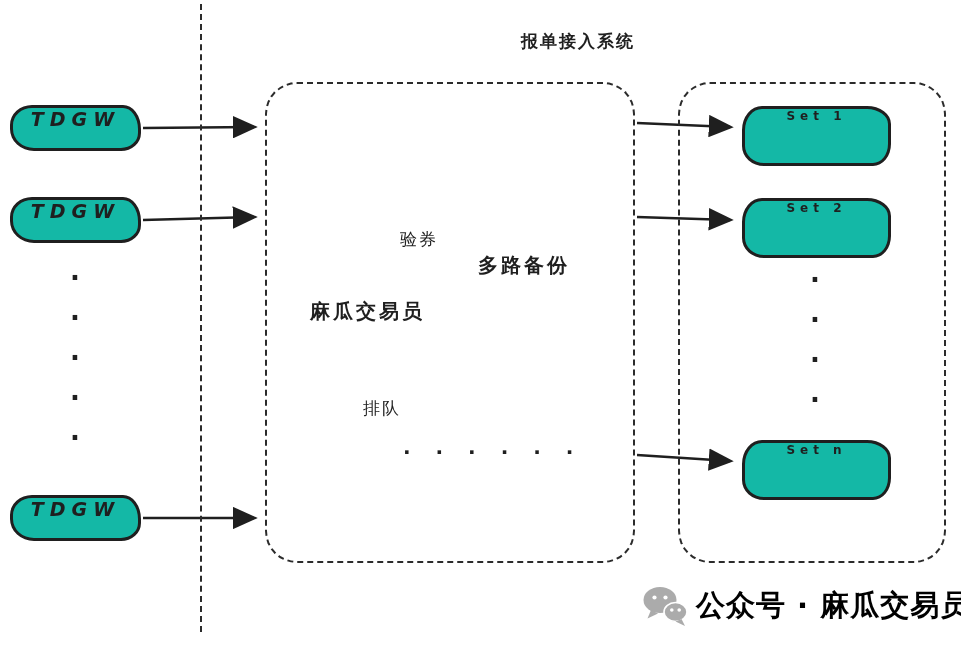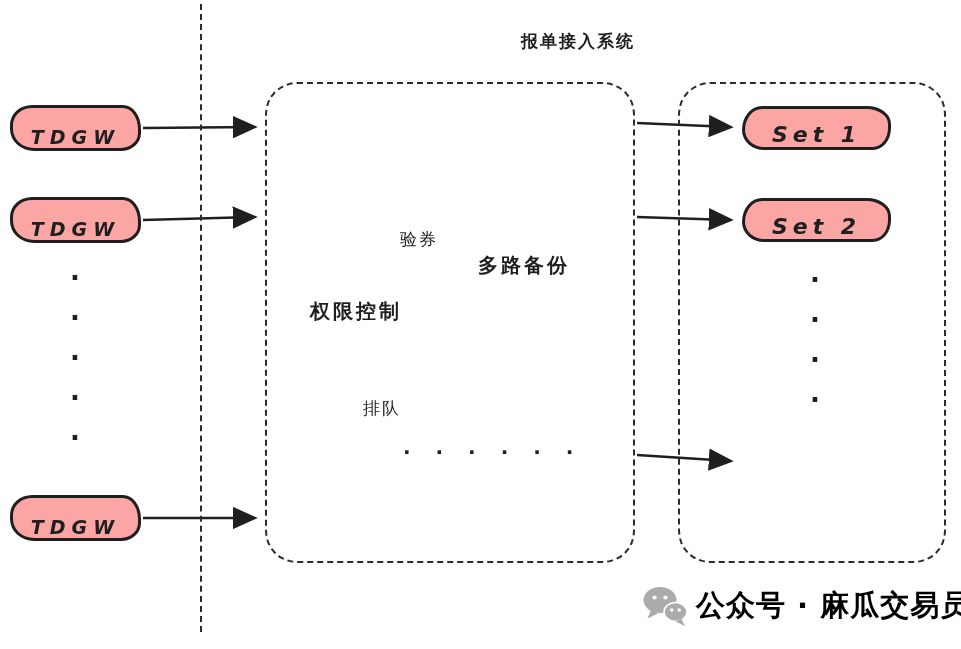--- a/index.html
+++ b/index.html
@@ -6,33 +6,33 @@
   .canvas {
     position:relative; width:961px; height:649px; background:#ffffff;
     font-family:"DejaVu Sans", sans-serif; color:#1f1f1f; overflow:hidden;
   }
   .overlay { position:absolute; left:0; top:0; pointer-events:none; }
   .vline {
     position:absolute; left:200px; top:4px; height:628px; width:0;
     border-left:2px dashed #2b2b2b;
   }
   .node {
-    position:absolute; border:3px solid #1f1f1f; background:#fca5a5;
-    display:flex; align-items:flex-end; justify-content:center;
+    position:absolute; border:3px solid #1f1f1f; background:#14b8a6;
+    display:flex; align-items:flex-start; justify-content:center;
     box-sizing:border-box;
   }
   .tdgw {
     left:10px; width:131px; height:46px;
     border-radius: 22px 18px 20px 24px / 20px 24px 18px 22px;
     font-size:19px; font-style:italic; font-weight:bold; letter-spacing:6px;
   }
   .set {
-    left:742px; width:149px; height:44px;
+    left:742px; width:149px; height:60px;
     border-radius: 20px 24px 18px 22px / 24px 18px 22px 20px;
-    font-size:22px; font-style:italic; font-weight:bold; letter-spacing:5px;
+    font-size:12px; font-weight:bold; letter-spacing:5px;
   }
   .dashed-box {
     position:absolute; border:2px dashed #2b2b2b; border-radius:32px;
     box-sizing:border-box; background:transparent;
   }
   .middle-box { left:265px; top:82px; width:370px; height:481px; }
   .right-box  { left:678px; top:82px; width:268px; height:481px; }
   .group-title {
     position:absolute; top:30px; font-size:17px; font-weight:bold;
     text-align:right; letter-spacing:2px;
@@ -98,31 +98,34 @@
 ·
 ·
 ·
 ·</div>
 
   <div class="group-title mid-title">报单接入系统</div>
   <div class="dashed-box middle-box"></div>
 
   <div class="label fs17" style="left:400px; top:228px;">验券</div>
   <div class="label b fs20" style="left:478px; top:252px;">多路备份</div>
-  <div class="label b fs20" style="left:310px; top:298px;">权限控制</div>
+  <div class="label b fs20" style="left:310px; top:298px;">麻瓜交易员</div>
   <div class="label fs17" style="left:363px; top:397px;">排队</div>
   <div class="mid-dots">· · · · · ·</div>
 
   <div class="dashed-box right-box"></div>
 
   <div class="node set" style="top:106px;">
     <span>Set 1</span>
   </div>
   <div class="node set" style="top:198px;">
     <span>Set 2</span>
+  </div>
+  <div class="node set" style="top:440px;">
+    <span>Set n</span>
   </div>
 
   <div class="dots right-dots">·
 ·
 ·
 ·</div>
 
   <div class="footer">
     <svg width="46" height="42" viewBox="0 0 46 42">
       <ellipse cx="18" cy="15" rx="16.5" ry="13" fill="#ababab"></ellipse>

